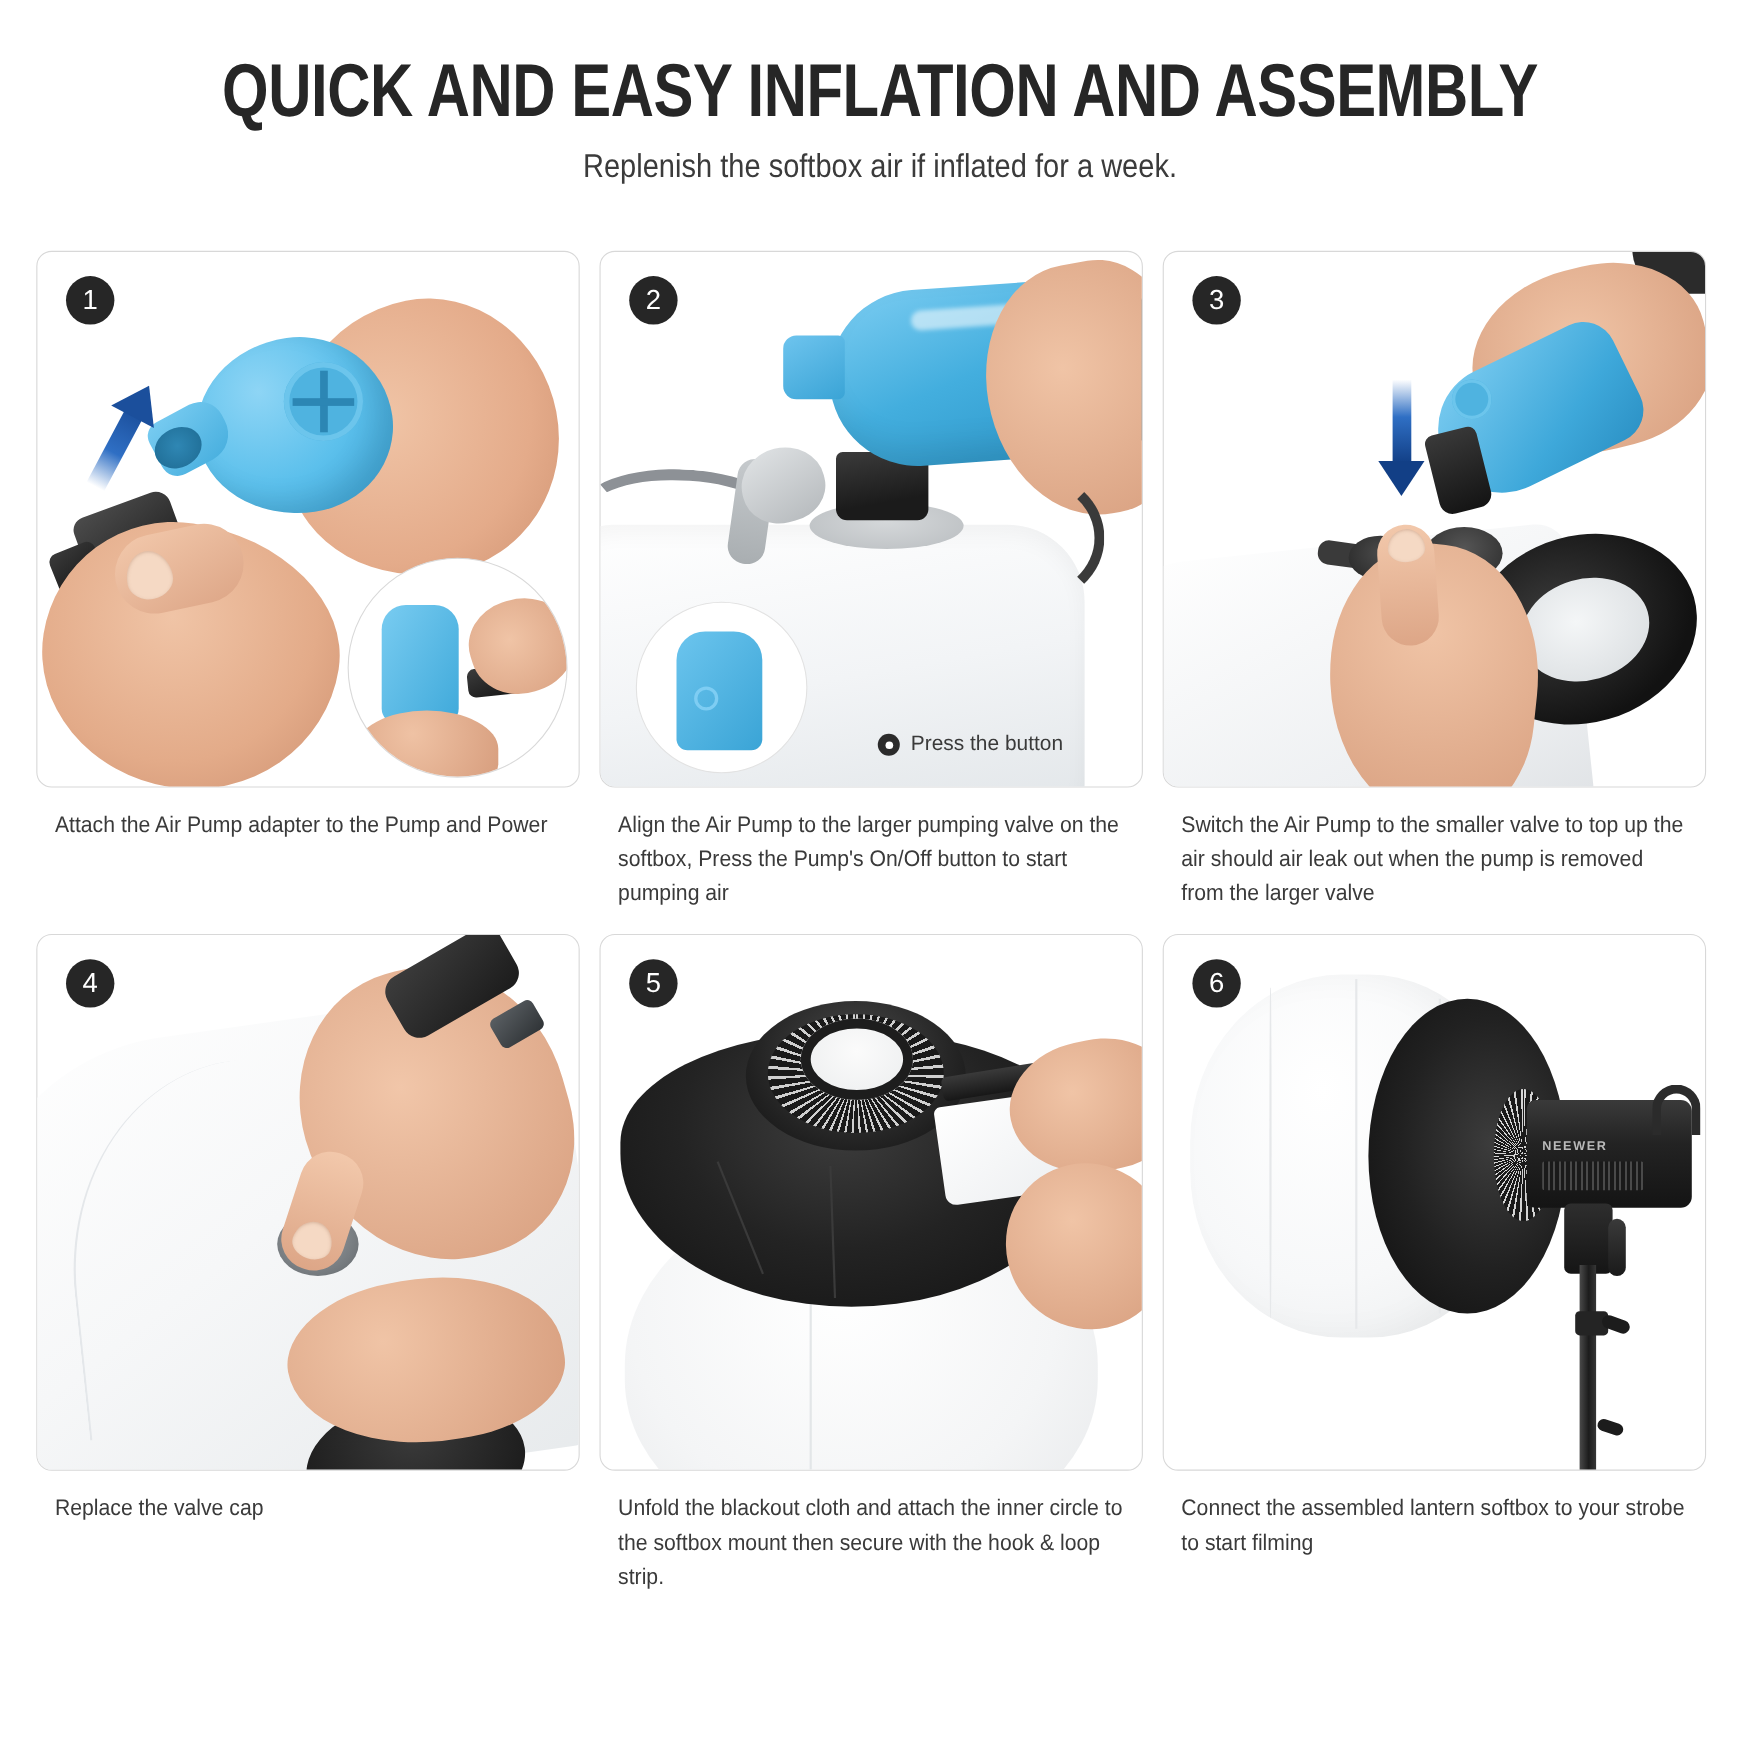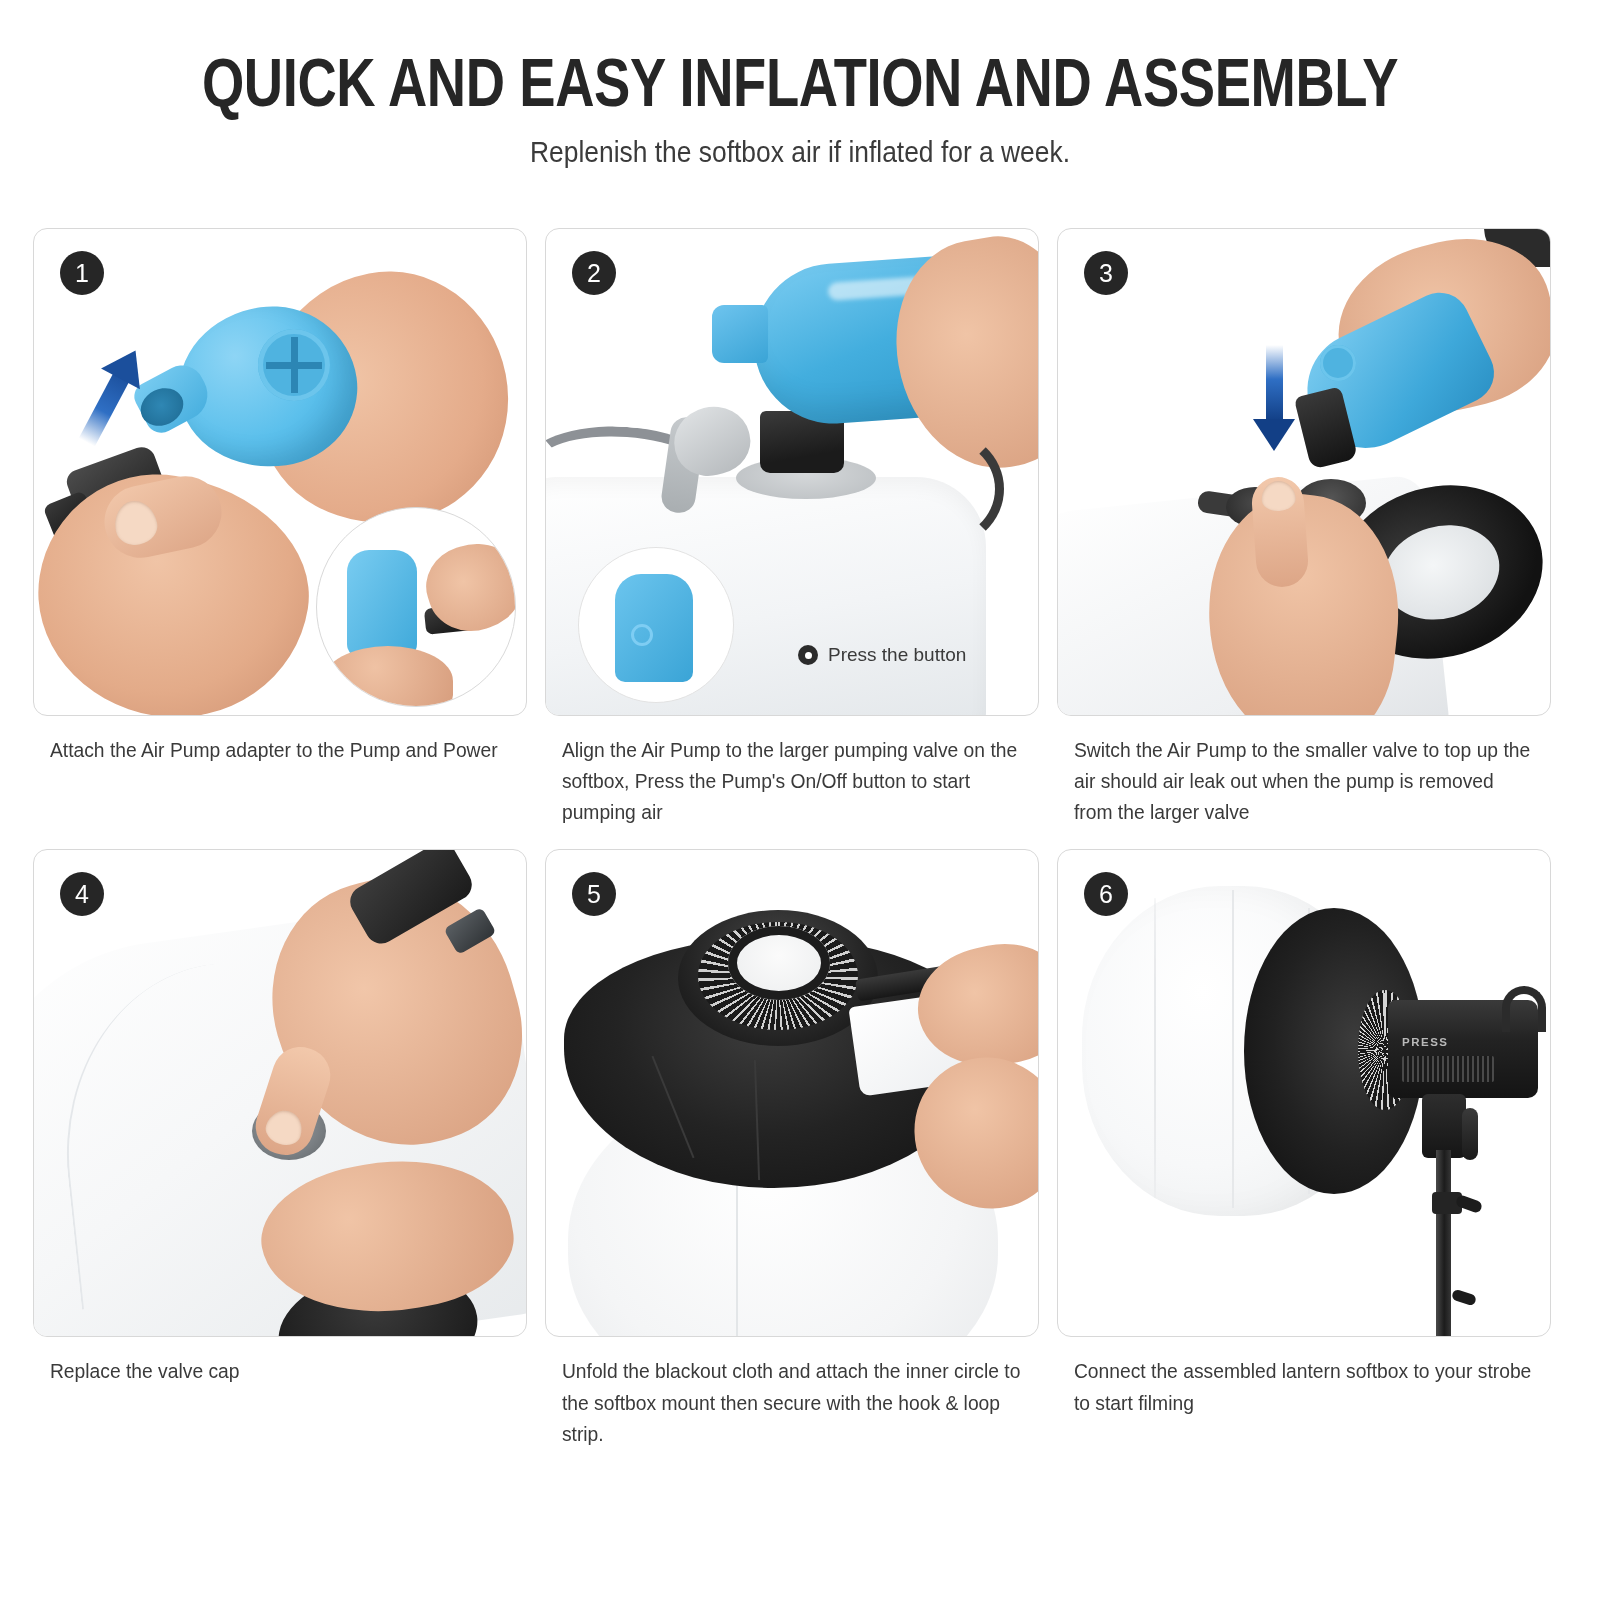--- a/index.html
+++ b/index.html
@@ -310,21 +310,21 @@
     width: 78px; height: 108px;
     background: linear-gradient(130deg,#6cc5ee,#3aa4d6);
     border-radius: 26px 26px 10px 10px;
   }
   .p2-inset-btn {
     position:absolute; left: 52px; top: 76px;
     width: 22px; height: 22px; border-radius: 50%;
     border: 3px solid #7ecdf3;
   }
   .p2-press-label {
-    position:absolute; left: 252px; bottom: 49px;
+    position:absolute; left: 252px; bottom: 27px;
     display: flex; align-items: center; gap: 10px;
     font-size: 19px; color: #3a3a3a;
   }
   .p2-press-dot {
     width: 20px; height: 20px; border-radius: 50%;
     background: #2b2b2b;
     display:flex; align-items:center; justify-content:center;
   }
   .p2-press-dot::after {
     content:""; width: 7px; height: 7px; border-radius: 50%; background: #fff;
@@ -817,21 +817,21 @@
       <div class="panel">
         <div class="badge">6</div>
         <div class="art">
           <div class="p6-lantern"></div>
           <div class="p6-seam1"></div>
           <div class="p6-seam2"></div>
           <div class="p6-seam3"></div>
           <div class="p6-cone"></div>
           <div class="p6-mount"></div>
           <div class="p6-strobe"></div>
-          <div class="p6-strobe-label">PRESS</div>
+          <div class="p6-strobe-label">NEEWER</div>
           <div class="p6-vents"></div>
           <div class="p6-handle"></div>
           <div class="p6-stand-head"></div>
           <div class="p6-stand-knob"></div>
           <div class="p6-pole"></div>
           <div class="p6-pole-clamp"></div>
           <div class="p6-pole-lever"></div>
           <div class="p6-pole-lever2"></div>
         </div>
       </div>

